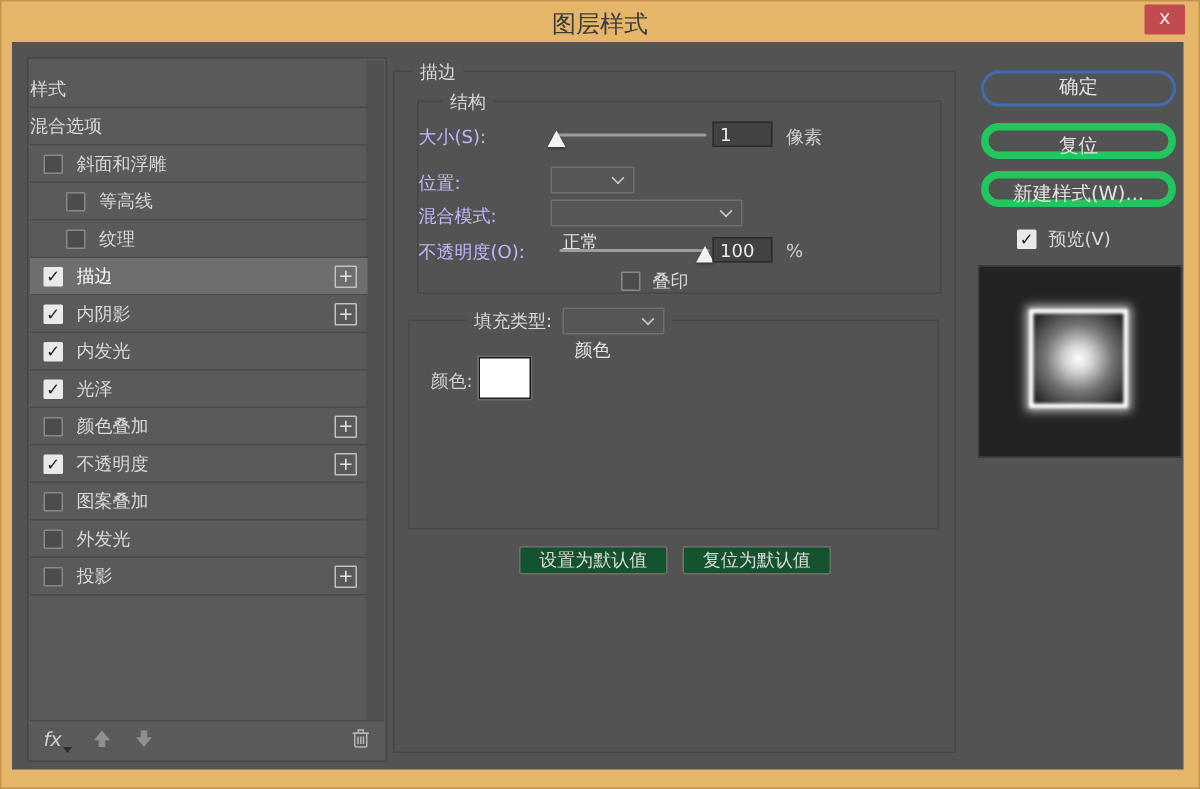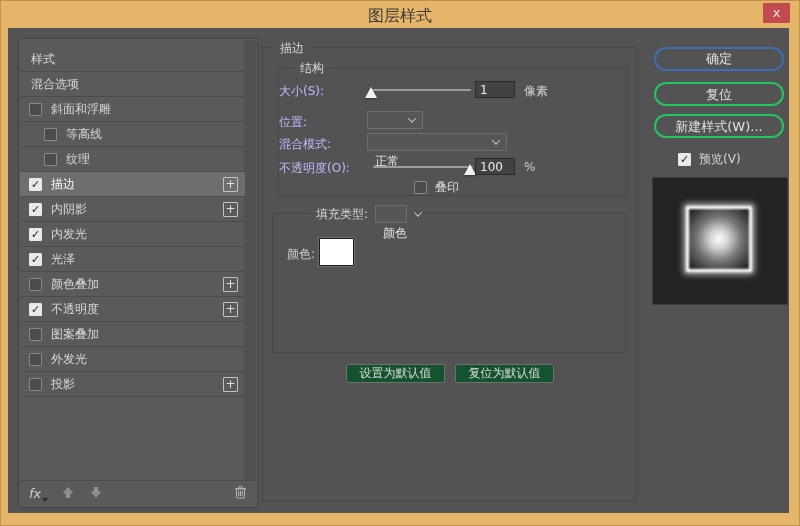--- a/index.html
+++ b/index.html
@@ -13,21 +13,21 @@
   .title { position:absolute; left:0; right:0; top:6px; text-align:center; font-size:16px; color:#3b3b3b; }
   .close-btn { position:absolute; right:10px; top:3px; width:27px; height:20px; background:#c14b4f; color:#f3e6e6; text-align:center; line-height:19px; font-size:13px; cursor:default; border-radius:1px; }
 
   
   .content { position:absolute; left:8px; top:28px; width:781px; height:485px; background:#535353; }
 
   
   .sidebar { position:absolute; left:10px; top:10px; width:240px; height:470px; background:#5a5a5a; border:1px solid #454545; }
   .scroll-strip { position:absolute; right:1px; top:1px; bottom:27px; width:12px; background:#515151; }
   .rows { position:absolute; left:1px; top:8px; width:225px; }
-  .side-row { display:flex; align-items:center; height:25px; border-bottom:1px solid #4b4b4b; padding-left:11px; gap:9px; }
+  .side-row { display:flex; align-items:center; height:25px; border-bottom:1px solid #4b4b4b; gap:9px; }
   .side-row.has-cb { padding-left:9px; }
   .side-row.indent { padding-left:24px; }
   .side-row.selected { background:#6e6e6e; color:#ffffff; }
   .side-row .lbl { flex:1; white-space:nowrap; overflow:hidden; }
   .cb { width:13px; height:13px; background:#4c4c4c; border:1px solid #888888; border-radius:1px; flex:none; }
   .cb.checked { background:#e9e9e9; border-color:#e9e9e9; color:#1d1d1d; font-size:11px; line-height:12px; text-align:center; font-weight:bold; }
   .plus-btn { width:15px; height:15px; border:1px solid #c2c2c2; border-radius:1px; color:#e2e2e2; font-size:12px; line-height:13px; text-align:center; margin-right:7px; flex:none; }
   .fx-bar { position:absolute; left:1px; right:1px; bottom:1px; height:26px; border-top:1px solid #4b4b4b; display:flex; align-items:center; padding:0 9px; gap:14px; }
   .fx-glyph { font-style:italic; font-size:13px; color:#cfcfcf; position:relative; padding-right:6px; }
   .fx-caret { position:absolute; right:-1px; bottom:-1px; width:0; height:0; border-left:3px solid transparent; border-right:3px solid transparent; border-top:4px solid #2e2e2e; }
@@ -49,21 +49,21 @@
   .dropdown .dd-text { flex:1; white-space:nowrap;margin-top:39px; }
   .chev { width:6px; height:6px; border-right:1.5px solid #cfcfcf; border-bottom:1.5px solid #cfcfcf; transform:rotate(45deg) translate(-1px,-1px); flex:none; }
   .inline-cb-row { position:absolute; display:flex; align-items:center; gap:8px; }
 
   .fill-header { position:absolute; top:-9px; left:38px; display:flex; align-items:center; gap:7px; background:#535353; padding:0 5px; }
   .color-swatch { position:absolute; left:46px; top:24px; width:35px; height:28px; border:1px solid #1d1d1d; box-shadow:0 0 0 1px #6b6b6b; }
 
   .def-btn { position:absolute; width:99px; height:19px; background:#14532d; border:1px solid #6f6f6f; border-radius:2px; color:#dcdcdc; text-align:center; line-height:17px; font-size:12px; }
 
   
-  .pill { position:absolute; left:646px; width:130px; height:24px; border:2px solid #22c55e; border-radius:12px; background:transparent; color:#e3e3e3; text-align:center; line-height:22px; font-size:13px; }
+  .pill { position:absolute; left:646px; width:130px; height:24px; border:5px solid #22c55e; border-radius:12px; background:transparent; color:#e3e3e3; text-align:center; line-height:22px; font-size:13px; }
   .pill.primary { border:2px solid #3f6cb5; line-height:20px; }
   .preview-row { position:absolute; left:670px; top:123px; display:flex; align-items:center; gap:8px; }
   .preview-box { position:absolute; left:644px; top:149px; width:136px; height:128px; background:#232323; border:1px solid #3a3a3a; }
   .preview-thumb { position:absolute; left:33px; top:28px; width:66px; height:66px; border:3px solid #ffffff; background:radial-gradient(circle at 50% 50%, #ffffff 0%, #d2d2d2 22%, #767676 52%, #262626 92%); box-shadow:0 0 6px 2px rgba(255,255,255,0.75); filter:blur(1px); }
 </style>
 </head>
 <body>
 
 <div class="window">
 
@@ -169,42 +169,42 @@
       <div class="num-field" style="left:196px; top:13px;">1</div>
       <span class="unit" style="left:245px; top:15px;">像素</span>
 
       <span class="form-label" style="top:46px;">位置:</span>
       <div class="dropdown" style="left:88px; top:43px; width:56px;">
         <span class="dd-text">外部</span>
         <span class="chev"></span>
       </div>
 
       <span class="form-label" style="top:68px;">混合模式:</span>
-      <div class="dropdown" style="left:88px; top:65px; width:140px;gap:35px;">
+      <div class="dropdown" style="left:88px; top:65px; width:128px;gap:35px;">
         <span class="dd-text">正常</span>
         <span class="chev"></span>
       </div>
 
       <span class="form-label" style="top:92px;">不透明度(O):</span>
       <div class="slider-track" style="left:94px; top:98px; width:100px;">
         <div class="slider-thumb" id="opacity-thumb" style="left: calc(97% - 6px);"></div>
       </div>
       <div class="num-field" style="left:196px; top:90px;">100</div>
       <span class="unit" style="left:245px; top:92px;">%</span>
 
       <div class="inline-cb-row" style="left:92px; top:111px;padding-left:43px;">
         <span class="cb" id="overprint-cb"></span>
         <span>叠印</span>
       </div>
     </div>
 
     <div class="fieldset fill-box">
       <div class="fill-header">
         <span>填充类型:</span>
-        <div class="dropdown" style="position:relative; width:32px;">
+        <div class="dropdown" style="position:relative; width:68px;">
           <span class="dd-text">颜色</span>
           <span class="chev"></span>
         </div>
       </div>
       <span style="position:absolute; left:14px; top:32px; color:#cfcfcf;">颜色:</span>
       <div class="color-swatch" id="color-swatch" style="background: rgb(255, 255, 255);"></div>
     </div>
 
     <div class="def-btn" style="left:338px; top:336px;">设置为默认值</div>
     <div class="def-btn" style="left:447px; top:336px;">复位为默认值</div>

